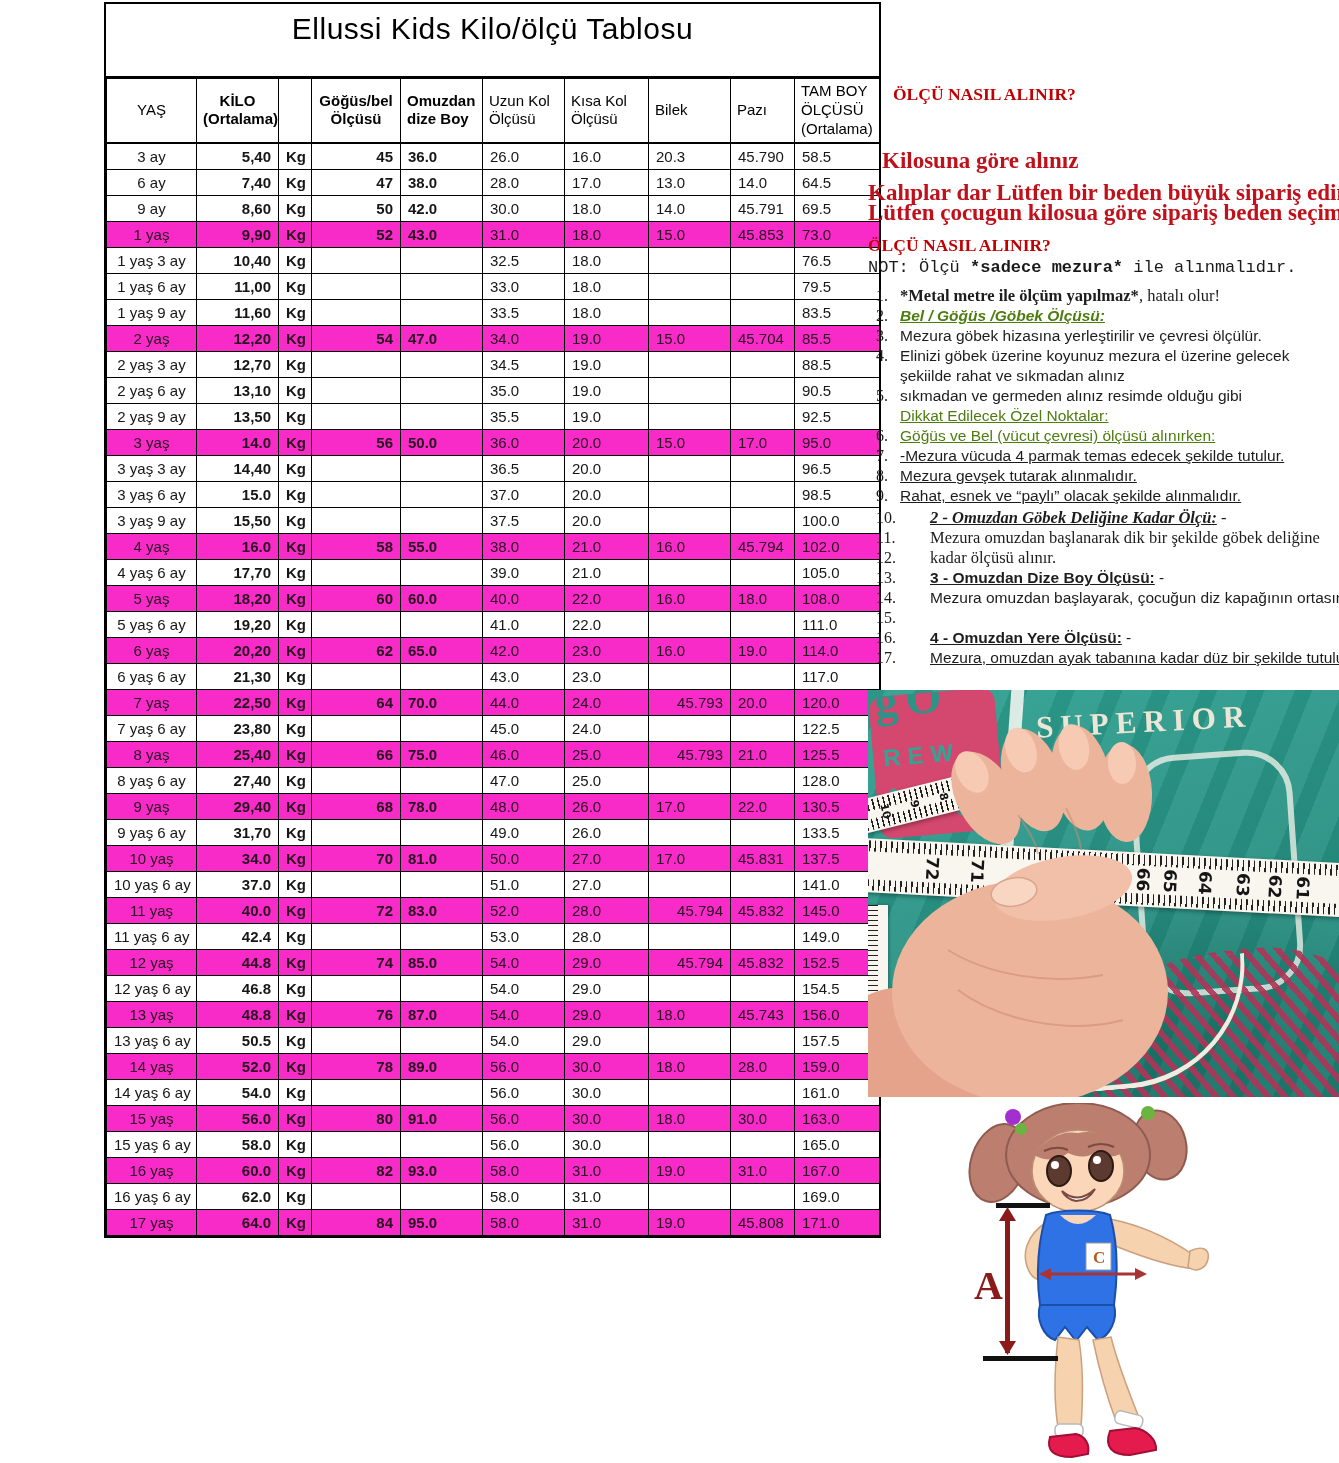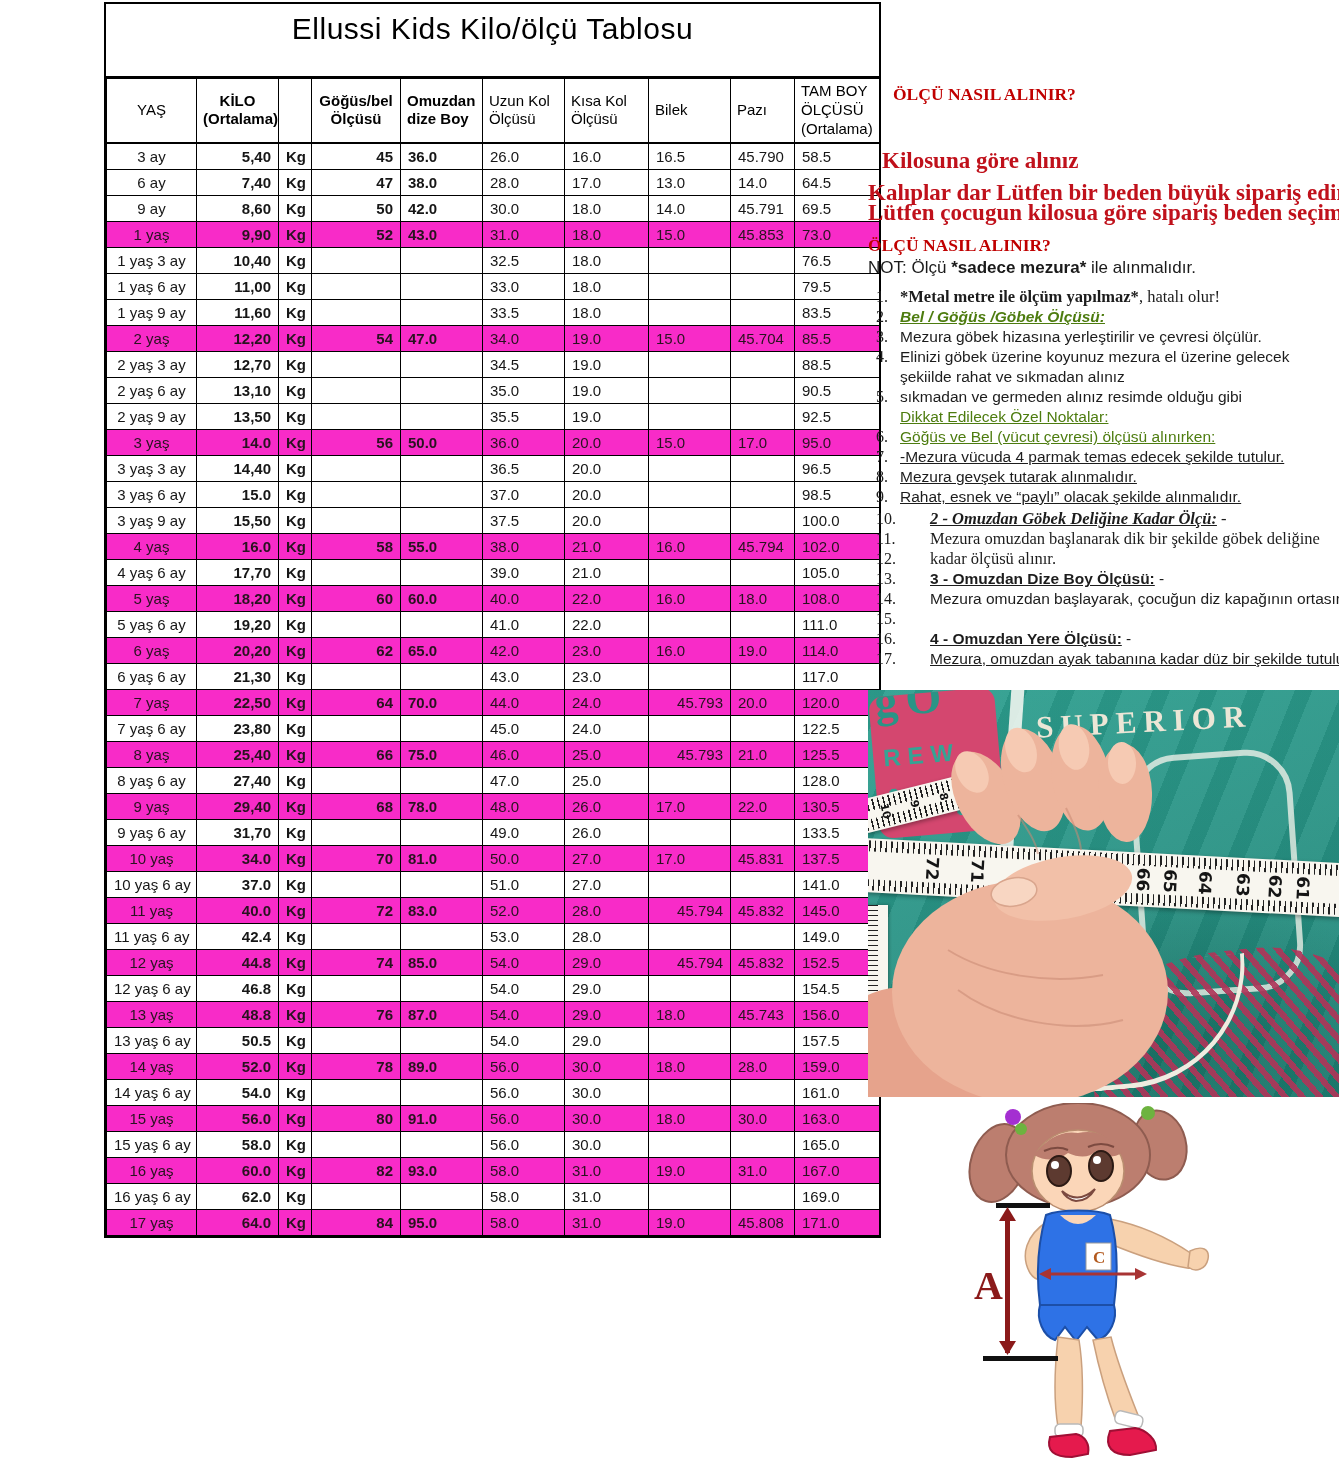--- a/index.html
+++ b/index.html
@@ -31,21 +31,21 @@
   .guide{position:absolute;left:868px;top:84px;width:469px;}
   .g-h1{font-family:"Liberation Serif",serif;font-weight:bold;color:#c00000;
         font-size:17.5px;margin:0 0 0 25px;white-space:nowrap;}
   .g-red{font-family:"Liberation Serif",serif;font-weight:bold;color:#c0111b;
          font-size:23px;white-space:nowrap;line-height:17px;}
   .g-red.l1{margin:47px 0 0 14px;}
   .g-red.l2{margin:3px 0 0 0;}
   .g-red.l3{margin:15px 0 0 0;}
   .g-h2{font-family:"Liberation Serif",serif;font-weight:bold;color:#c00000;
         font-size:17.5px;margin:14px 0 0 0;white-space:nowrap;}
-  .g-note{font-family:Liberation Sans, sans-serif;font-size:17px;color:#1a1a1a;
+  .g-note{font-family:Liberation Mono, monospace;font-size:17px;color:#1a1a1a;
           margin:2px 0 0 0;white-space:nowrap;}
   .g-list{margin-top:9px;padding-left:8px;}
   .item{display:flex;line-height:20px;font-size:15.5px;color:#1c1c1c;white-space:nowrap;}
   .item .num{width:24px;flex:none;font-family:"Liberation Serif",serif;font-size:16px;}
   .item.wide .num{width:54px;}
   .item .body{flex:1;min-width:0;overflow:visible;}
   .item.mt{margin-top:2px;}
   .serif{font-family:"Liberation Serif",serif;font-size:16.5px;}
   .u{text-decoration:underline;}
   .bb{font-weight:bold;}
@@ -146,21 +146,21 @@
         </thead>
       <tbody id="tbl-body">
           <tr>
             <td class="yas">3 ay</td>
             <td class="kilo">5,40</td>
             <td class="kg">Kg</td>
             <td class="gogus">45</td>
             <td class="omuz">36.0</td>
             <td class="uzun">26.0</td>
             <td class="kisa">16.0</td>
-            <td class="bilek">16.5</td>
+            <td class="bilek">20.3</td>
             <td class="pazi">45.790</td>
             <td class="tam">58.5</td>
           </tr>
           <tr>
             <td class="yas">6 ay</td>
             <td class="kilo">7,40</td>
             <td class="kg">Kg</td>
             <td class="gogus">47</td>
             <td class="omuz">38.0</td>
             <td class="uzun">28.0</td>

